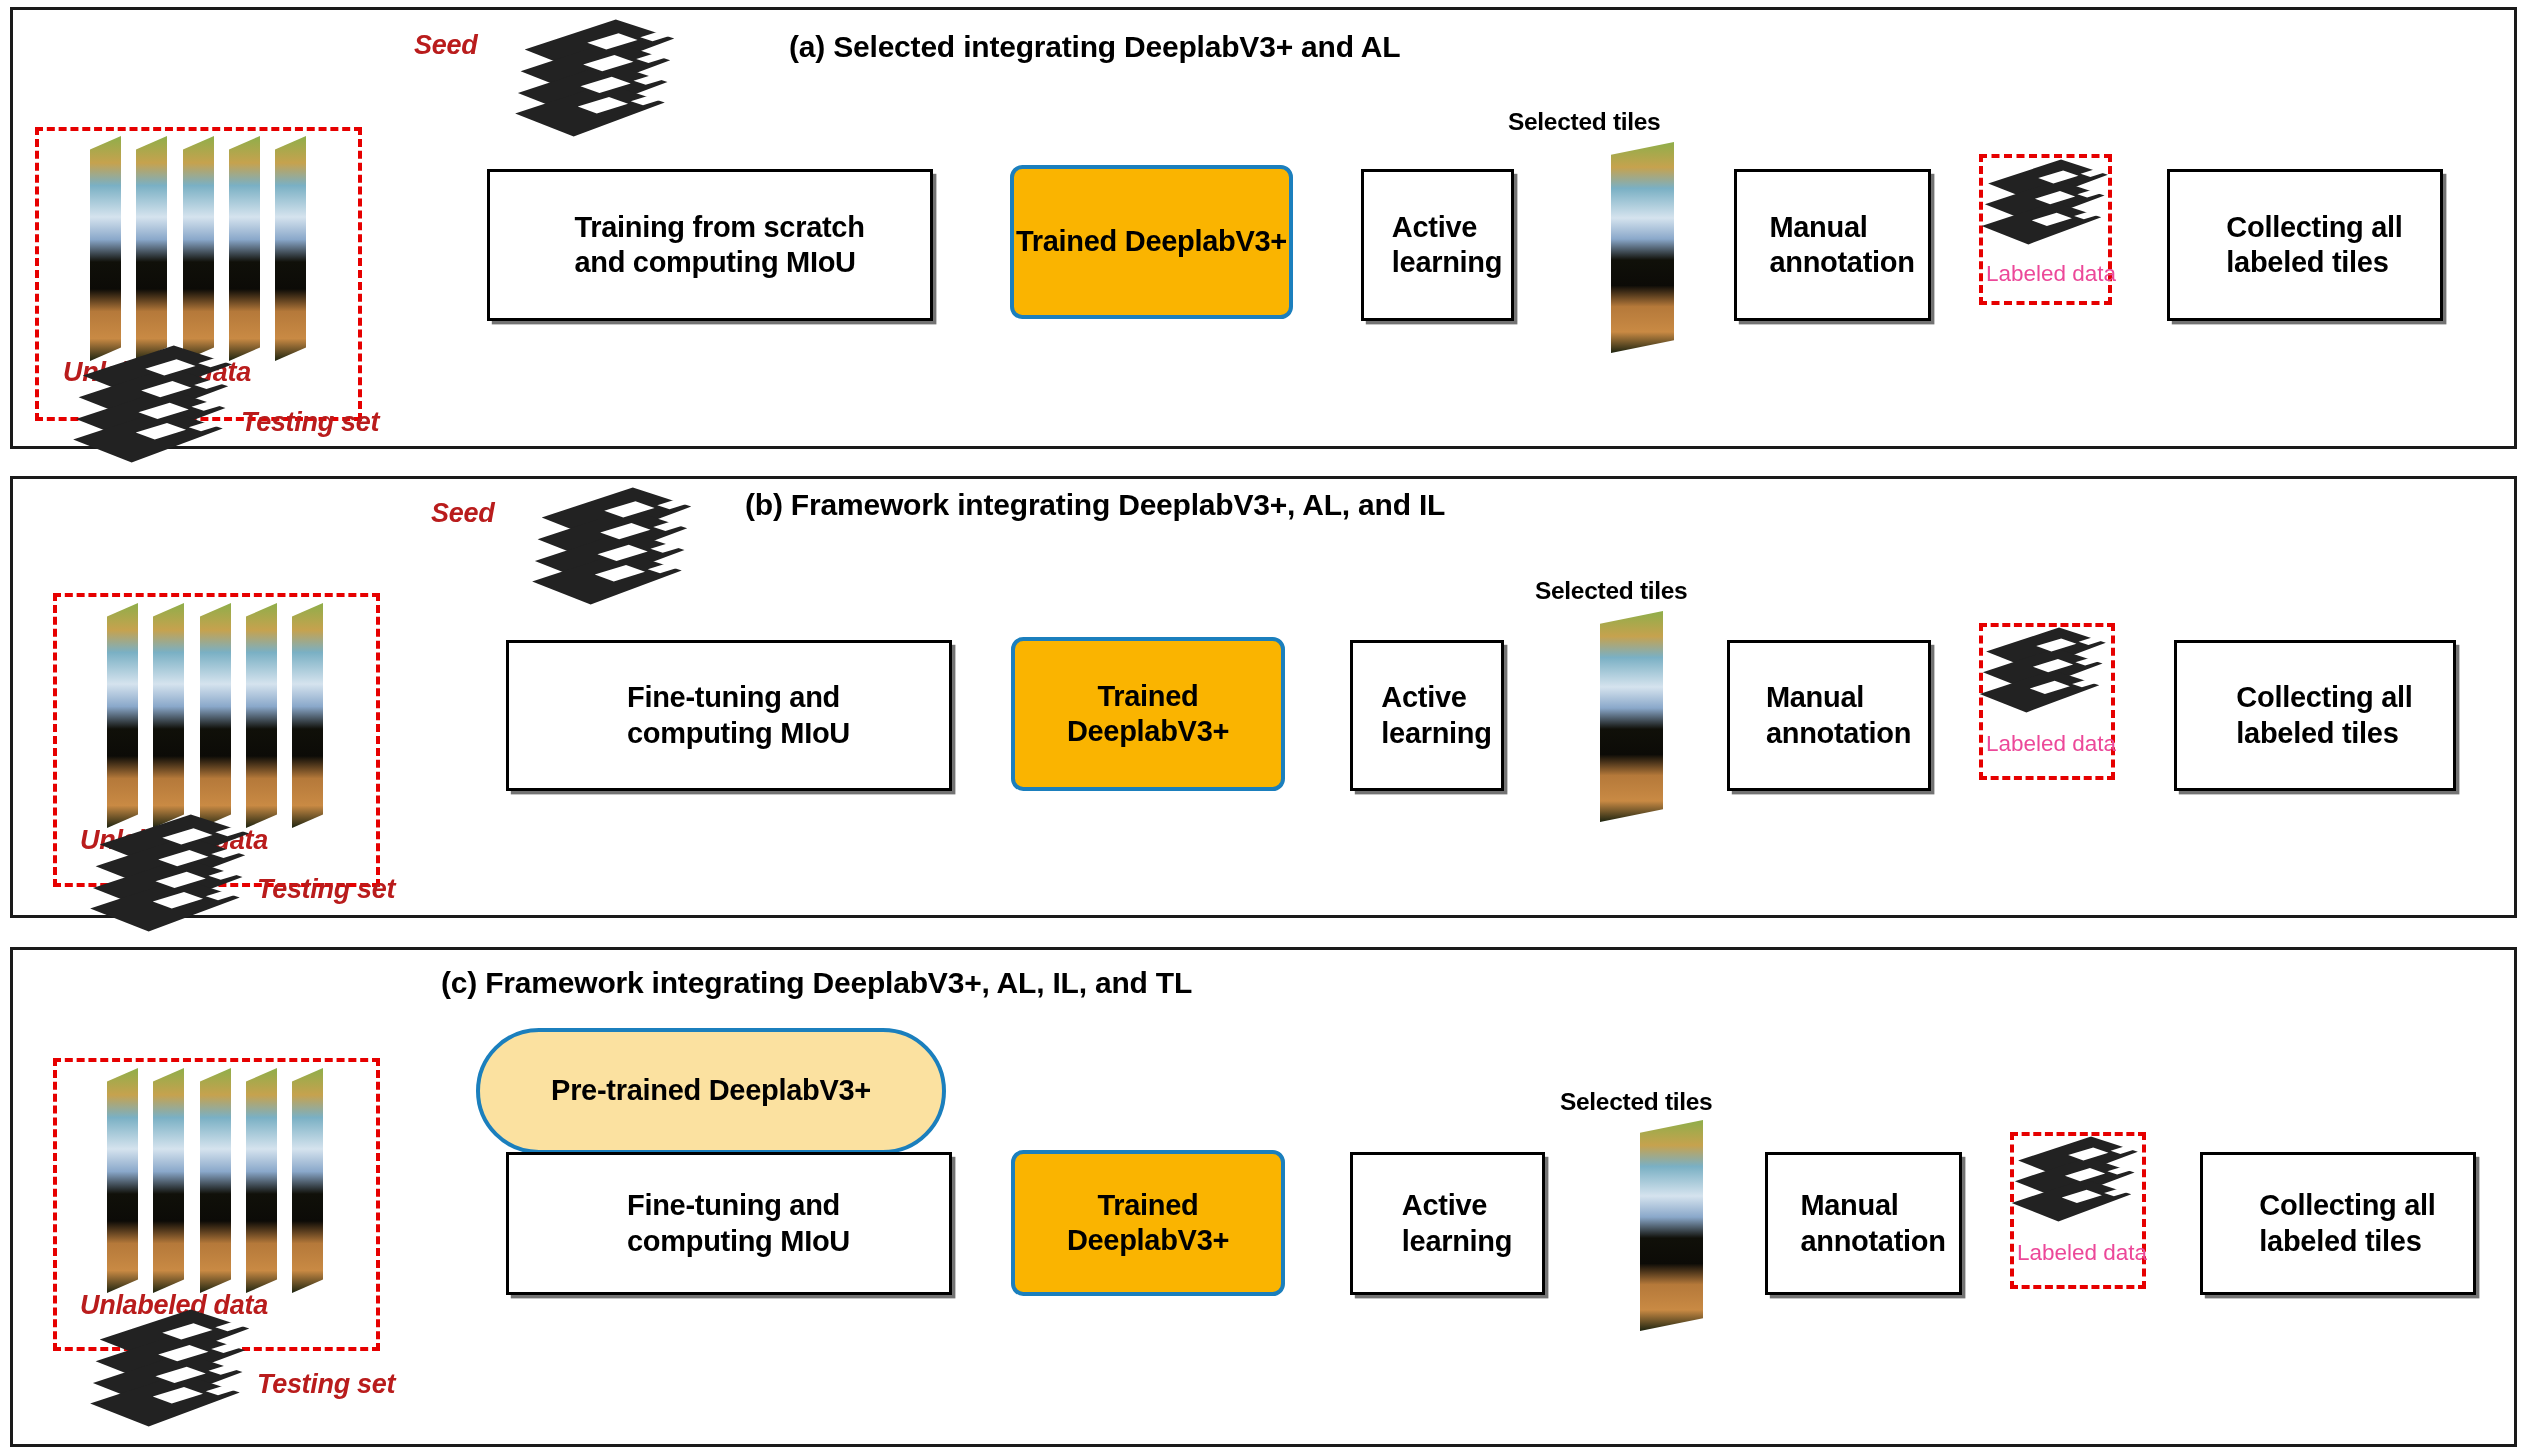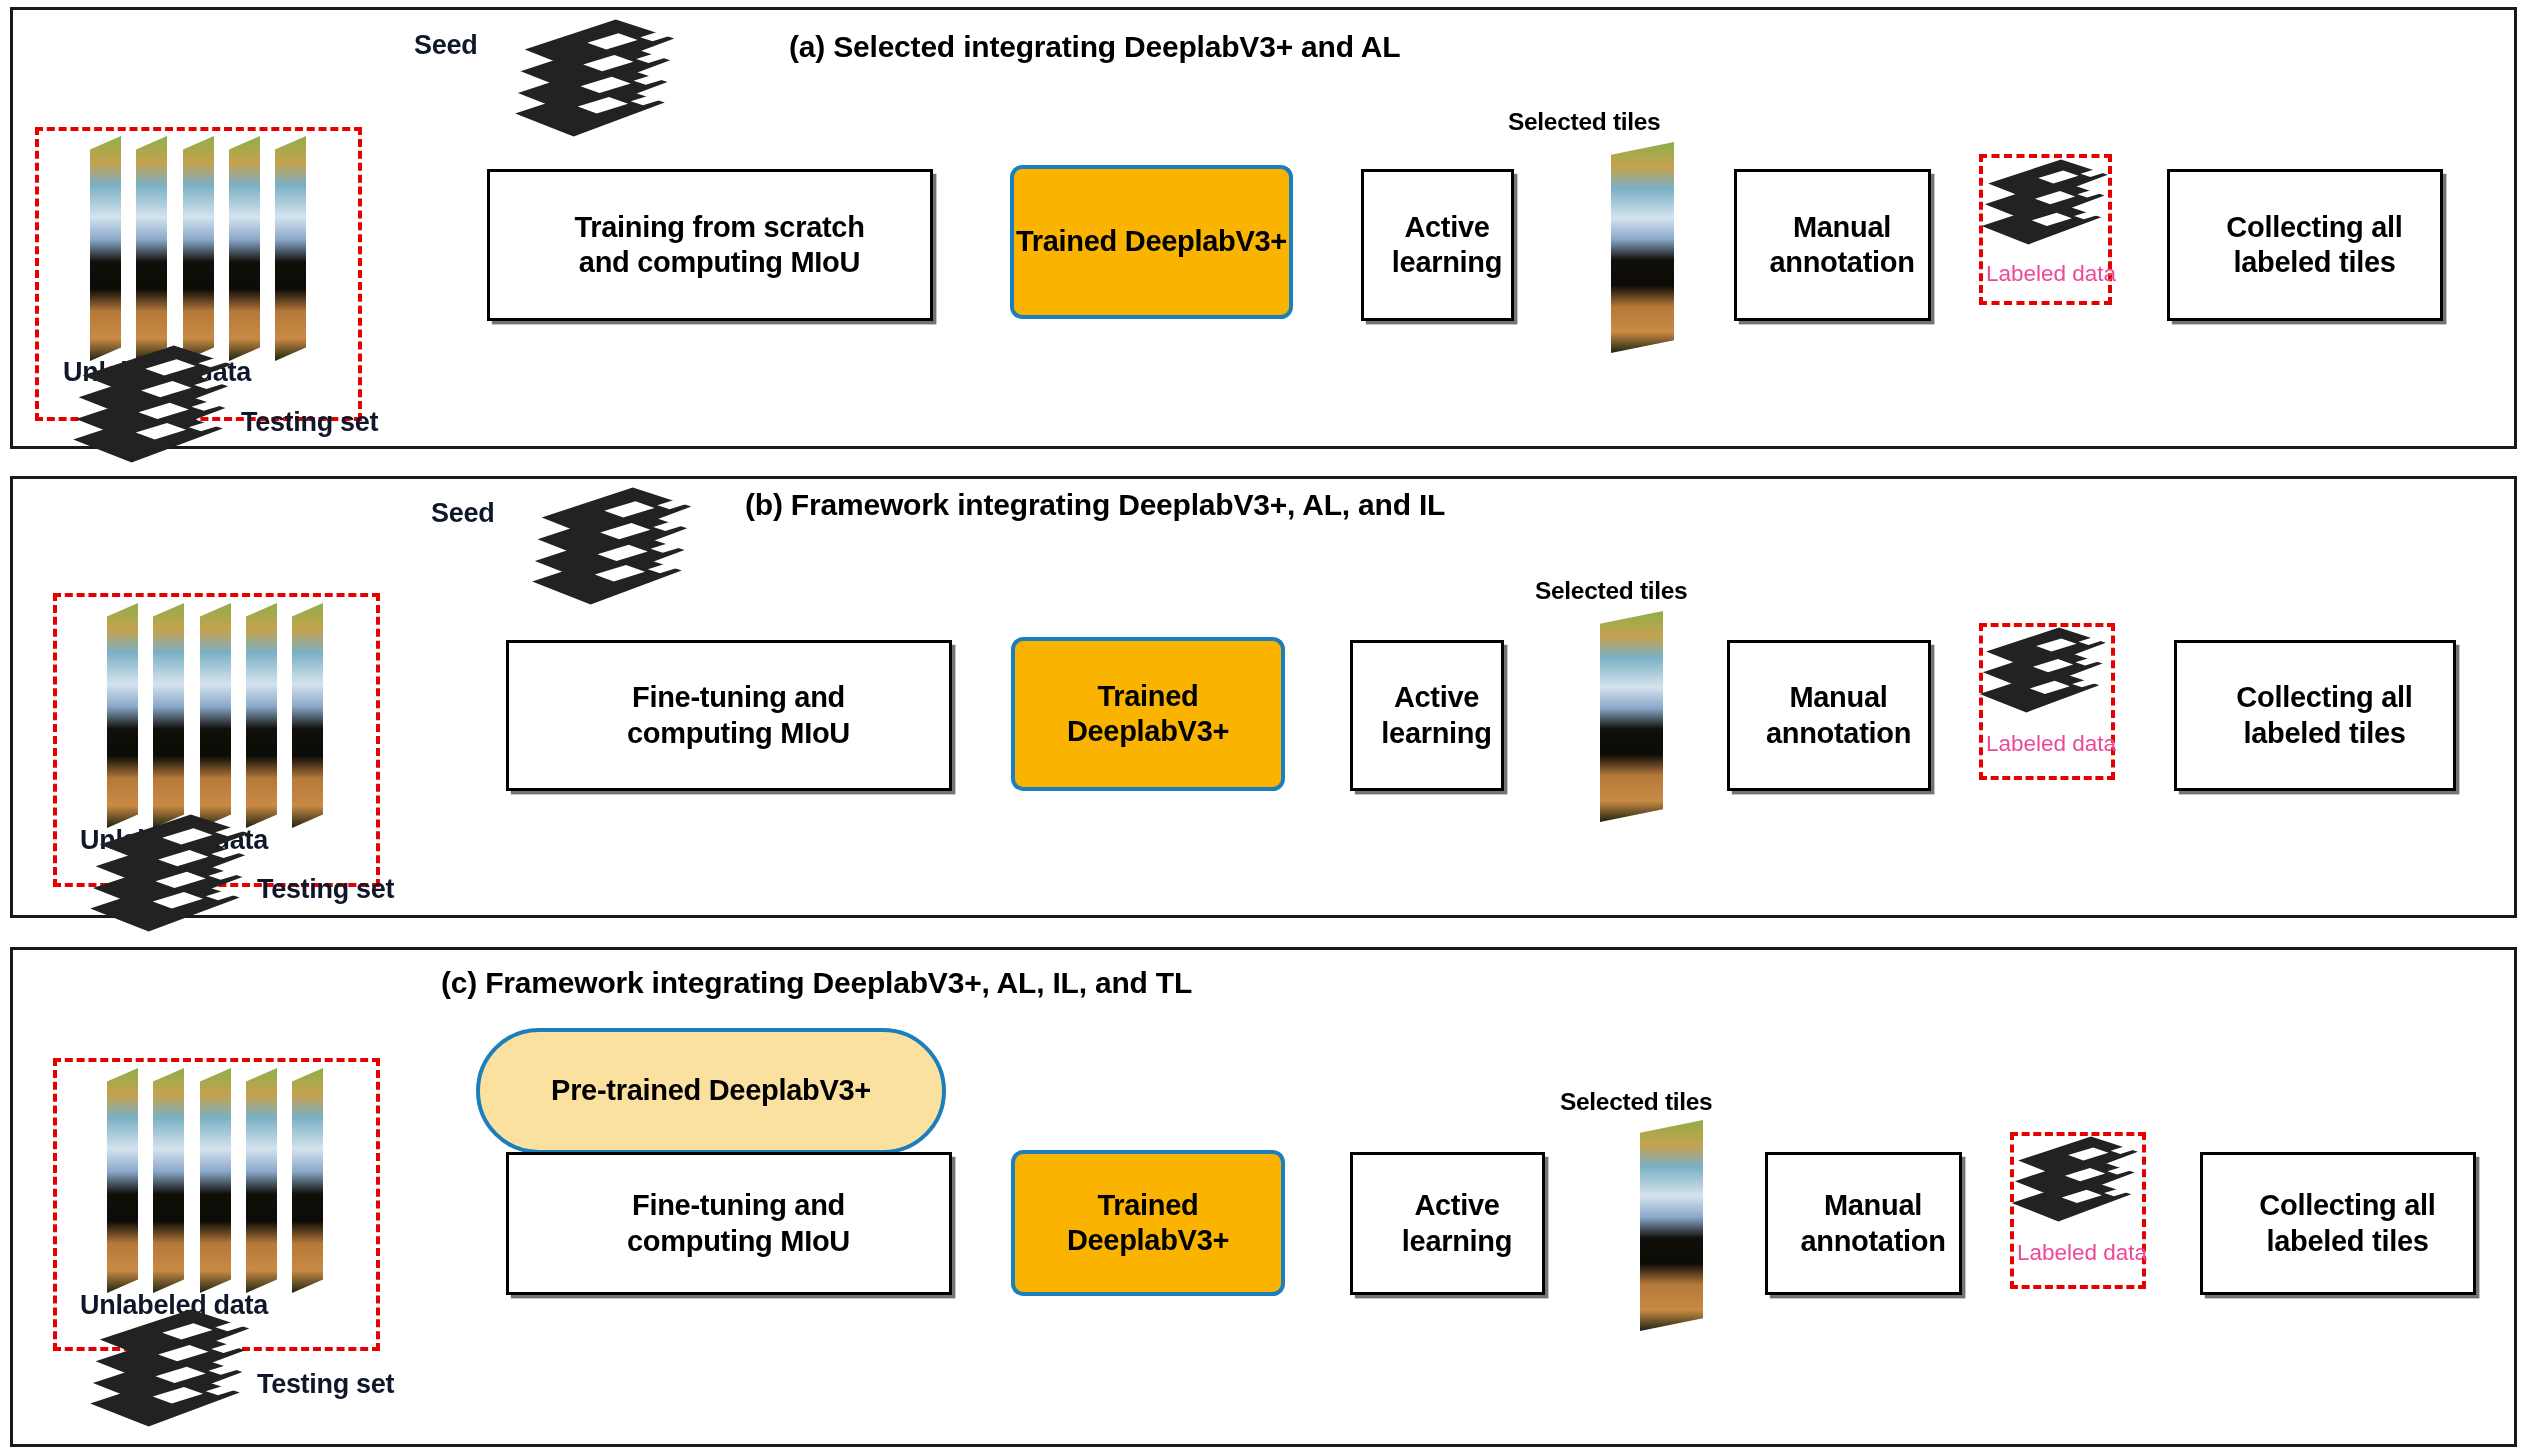--- a/index.html
+++ b/index.html
@@ -10,40 +10,40 @@
   .panel{position:absolute;border:3.4px solid #1a1a1a;background:#ffffff;box-sizing:border-box;}
   #panel-a{left:9.5px;  top:6.8px;   width:2507px; height:442px;}
   #panel-b{left:9.5px;  top:476px;  width:2507px; height:442px;}
   #panel-c{left:9.5px;  top:947px; width:2507px; height:500px;}
 
   
   .ptitle{position:absolute;font-weight:bold;font-size:30px;color:#000;white-space:nowrap;letter-spacing:-0.2px;}
 
   
   .pbox{position:absolute;box-sizing:border-box;border:3.4px solid #000;background:#fff;
-        display:flex;align-items:center;justify-content:center;text-align:center;
+        display:flex;align-items:center;justify-content:center;
         font-weight:bold;font-size:29px;line-height:1.22;color:#000;letter-spacing:-0.3px;
         box-shadow:4.1px 4.1px 0 -0.7px rgba(0,0,0,0.55);padding-left:19px;}
   .pbox span{display:block;padding:0 4.1px;}
 
   
   .tbox{position:absolute;box-sizing:border-box;border:4.8px solid #1b7fbd;border-radius:12.3px;
         background:#FAB400;display:flex;align-items:center;justify-content:center;text-align:center;
         font-weight:bold;font-size:29px;line-height:1.22;color:#000;letter-spacing:-0.3px;}
 
   
   .pill{position:absolute;box-sizing:border-box;border:4.8px solid #1b7fbd;border-radius:680px;
         background:#FBE1A0;display:flex;align-items:center;justify-content:center;text-align:center;
         font-weight:bold;font-size:29px;line-height:1.22;color:#000;letter-spacing:-0.3px;}
 
   
   .dashgrp{position:absolute;box-sizing:border-box;border:4.8px dashed #e60000;background:transparent;}
 
   
-  .lbl{position:absolute;font-weight:bold;font-size:27px;color:#0f172a;white-space:nowrap;letter-spacing:-0.3px;}
+  .lbl{position:absolute;font-weight:bold;font-size:27px;color:#b91c1c;white-space:nowrap;letter-spacing:-0.3px;font-style:italic;}
   .lbl-sm{position:absolute;font-weight:bold;font-size:24.5px;color:#000;white-space:nowrap;letter-spacing:-0.3px;}
   .lbl-thin{position:absolute;font-weight:normal;font-size:22.5px;color:#ec4899;white-space:nowrap;}
 
   
   .ov{position:absolute;left:0;top:0;width:2525px;height:1456px;pointer-events:none;overflow:visible;}
 
   
   .imgstack{position:absolute;}
   .imgstack .sheet{position:absolute;top:0;overflow:hidden;
       background:

